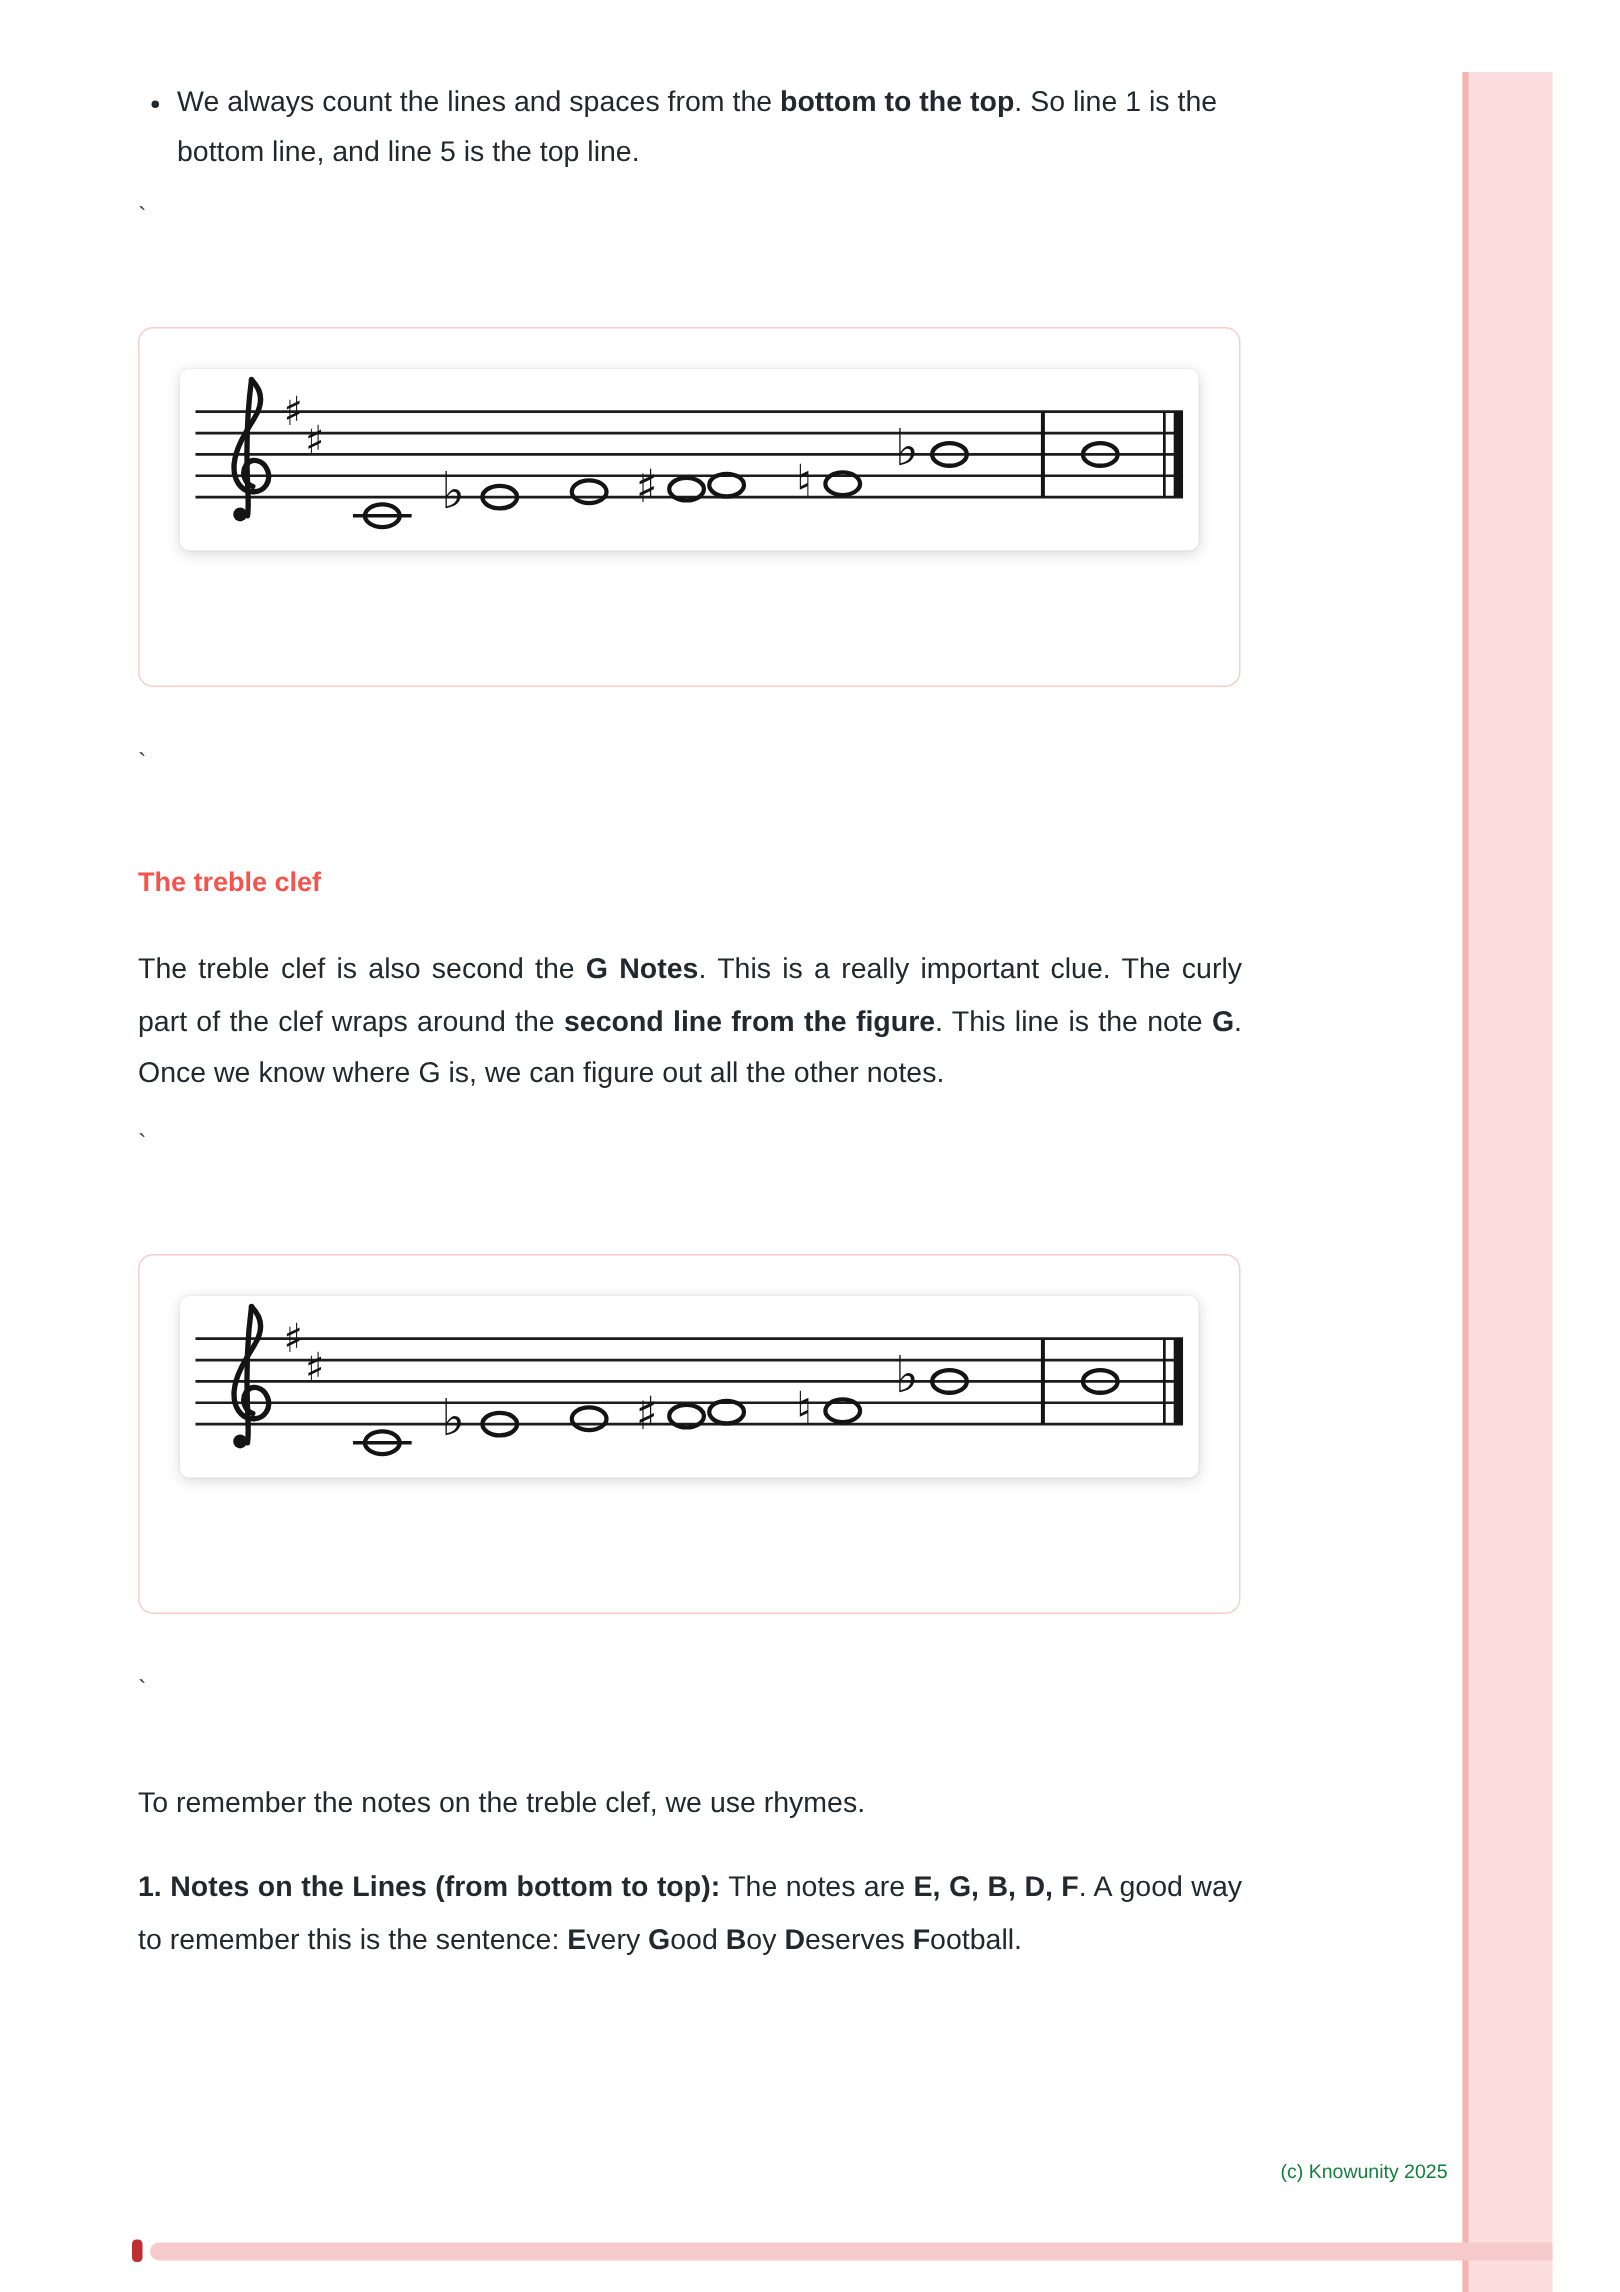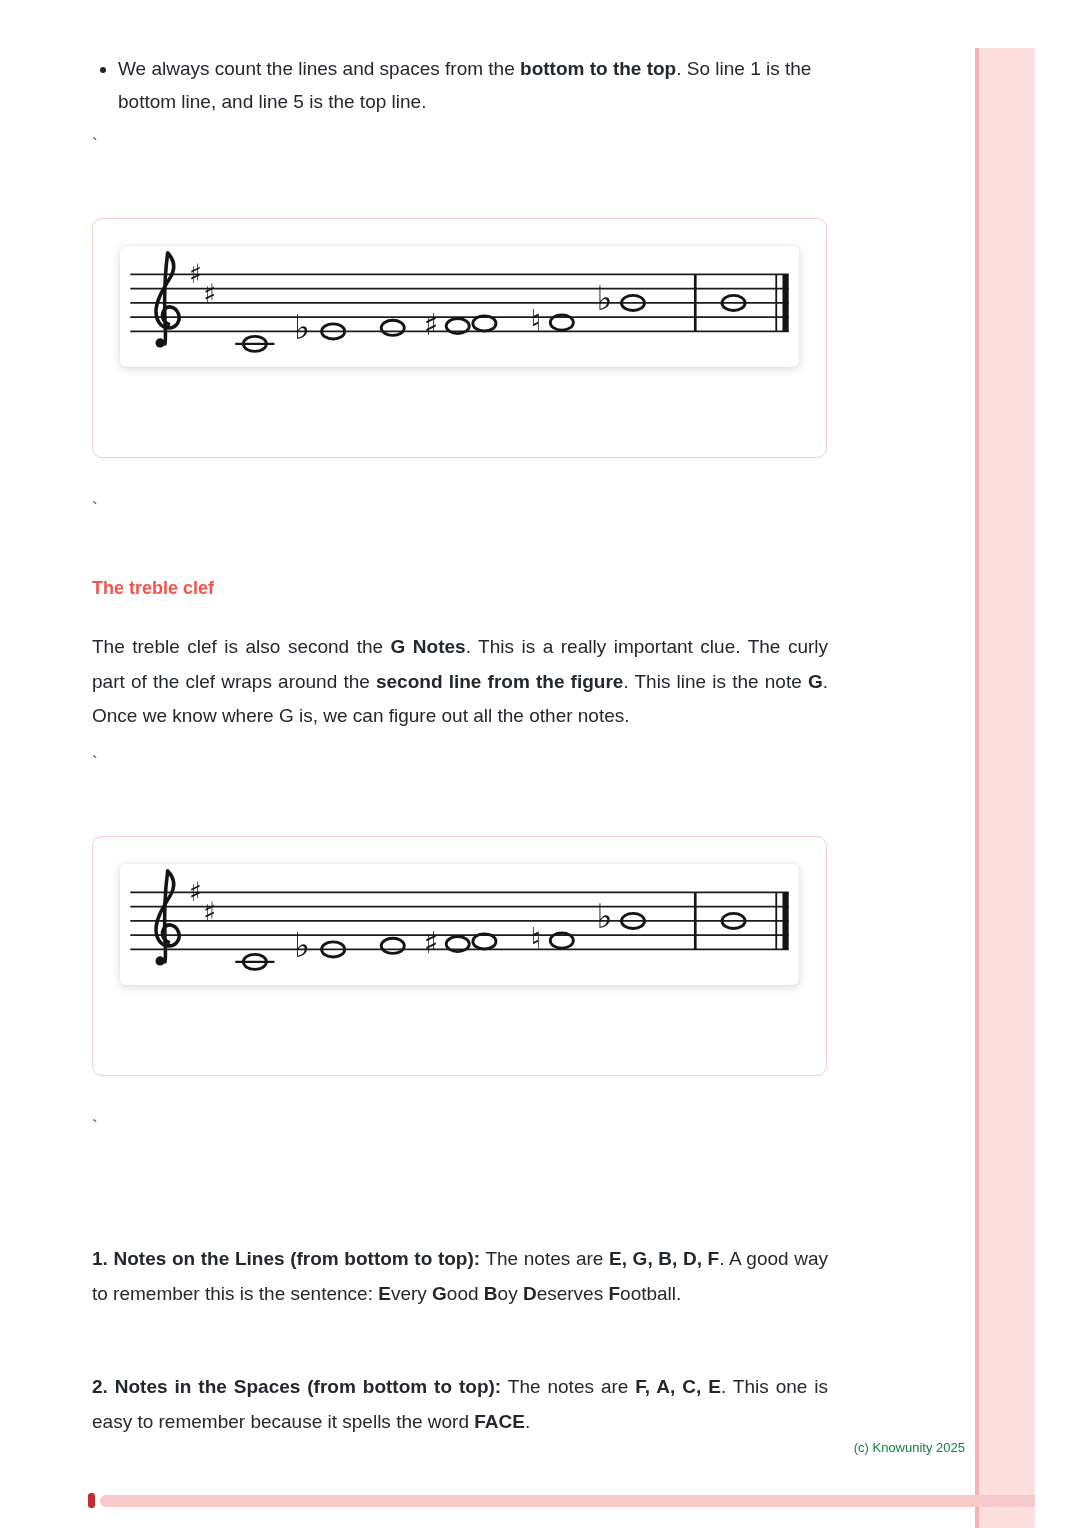--- a/index.html
+++ b/index.html
@@ -232,23 +232,23 @@
       <line x1="645" y1="32" x2="645" y2="96" stroke-width="3"></line>
       <line x1="736" y1="32" x2="736" y2="96" stroke-width="2"></line>
     </g>
     <rect x="743" y="32" width="7" height="64" fill="#141414"></rect>
   </svg>
 </div>
   </figure>
 
   <div class="tick tick-4">`</div>
 
+  <p class="para intro">To remember the notes on the treble clef, we use rhymes.</p>
 
   <p class="para rhyme-1 justified"><strong>1. Notes on the Lines (from bottom to top):</strong><span> The notes are </span><strong>E, G, B, D, F</strong><span>. A good way to remember this is the sentence: </span><strong>E</strong><span>very </span><strong>G</strong><span>ood </span><strong>B</strong><span>oy </span><strong>D</strong><span>eserves </span><strong>F</strong><span>ootball.</span></p>
 
-  <p class="para rhyme-2 justified"><strong>2. Notes in the Spaces (from bottom to top):</strong><span> The notes are </span><strong>F, A, C, E</strong><span>. This one is easy to remember because it spells the word </span><strong>FACE</strong><span>.</span></p>
 
   <div class="footer">(c) Knowunity 2025</div>
 
   <div class="bottom-bar-cap"></div>
   <div class="bottom-bar"></div>
 
 </div>
 
 </body></html>

